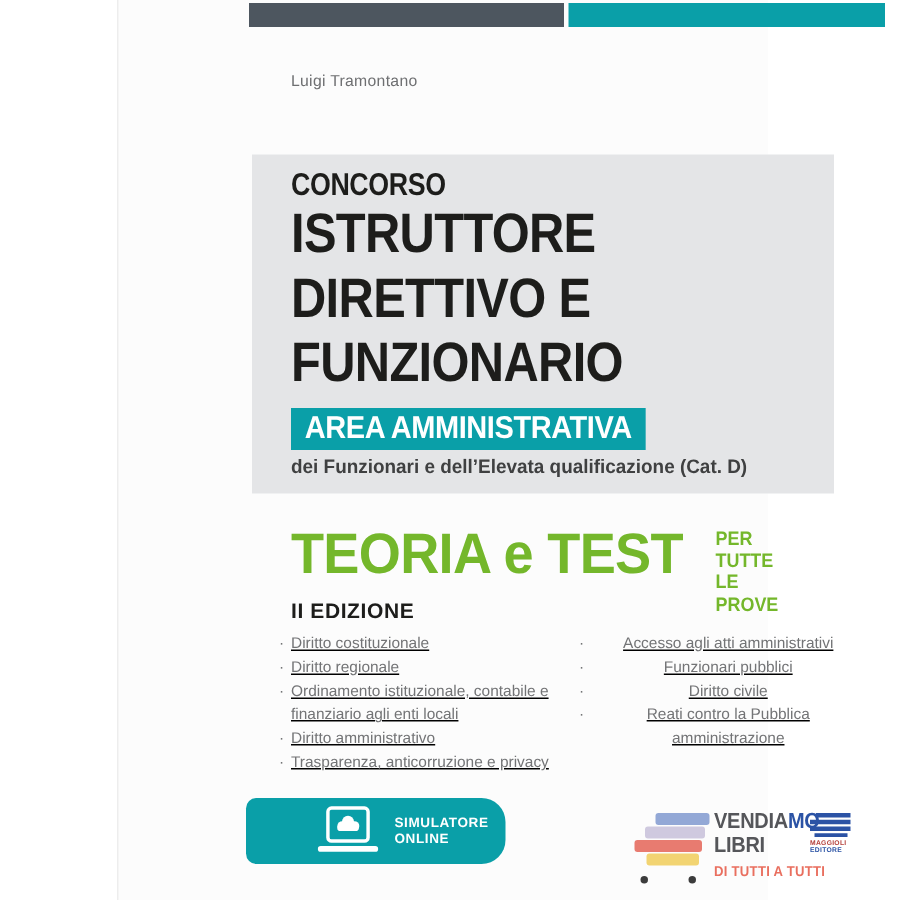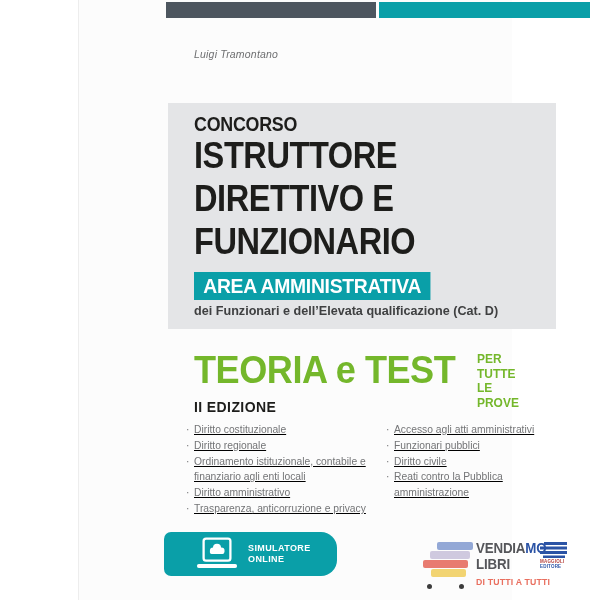--- a/index.html
+++ b/index.html
@@ -9,21 +9,21 @@
   }
   .cover{
     position:absolute;left:78px;top:0;width:433px;height:600px;
     background:#fcfcfc;border-left:1px solid #ededed;
   }
   .abs{position:absolute;}
   
   .bar-dark{left:87px;top:2px;width:210px;height:16px;background:var(--dark-bar);}
   .bar-teal{left:300px;top:2px;width:211px;height:16px;background:var(--teal);}
   
-  .author{left:115px;top:48px;font-size:10.5px;color:var(--author-gray);letter-spacing:.2px;font-style:italic;}
+  .author{left:115px;top:48px;font-size:10.5px;color:var(--author-gray);letter-spacing:.2px;}
   
   .title-box{left:89px;top:103px;width:388px;height:226px;background:var(--box-gray);}
   .kicker{
     left:115px;top:112px;font-size:21px;font-weight:bold;color:var(--ink);
     transform:scaleX(.85);transform-origin:0 0;letter-spacing:-.3px;
   }
   .title-lines{left:115px;top:134px;transform:scaleX(.88);transform-origin:0 0;}
   .title-lines div{
     font-size:37px;line-height:43px;font-weight:bold;color:var(--ink);
     letter-spacing:-.5px;white-space:nowrap;
@@ -48,26 +48,26 @@
   }
   .edition{left:115px;top:399px;font-size:14px;font-weight:bold;color:var(--ink);letter-spacing:.4px;}
   
   .topics{margin:0;padding:0;list-style:none;text-decoration:underline;}
   .topics li{
     position:relative;padding-left:9px;font-size:10.3px;line-height:15.8px;
     color:var(--topic-gray);
   }
   .topics li::before{content:"\00b7";position:absolute;left:1px;color:var(--topic-gray);}
   .topics-left{left:106px;top:422px;width:198px;}
-  .topics-right{left:306px;top:422px;width:192px;}
+  .topics-right{left:306px;top:422px;width:192px;text-align:center;}
   
   .sim-btn{
     left:85px;top:532px;width:173px;height:44px;background:var(--teal);
     border-radius:7px 16px 16px 7px;display:flex;align-items:center;
-    padding-left:31px;box-sizing:border-box;
+    padding-left:46px;box-sizing:border-box;
   }
   .sim-icon{width:44px;height:35px;flex:0 0 auto;}
   .sim-label{
     margin-left:9px;color:#ffffff;font-size:9px;line-height:11px;font-weight:bold;
     letter-spacing:.4px;
   }
   
   .cart{left:344px;top:542px;width:50px;height:48px;}
   .book{position:absolute;border-radius:2px;}
   .book-blue{left:14px;top:0;width:36px;height:8px;background:var(--book-blue);}

